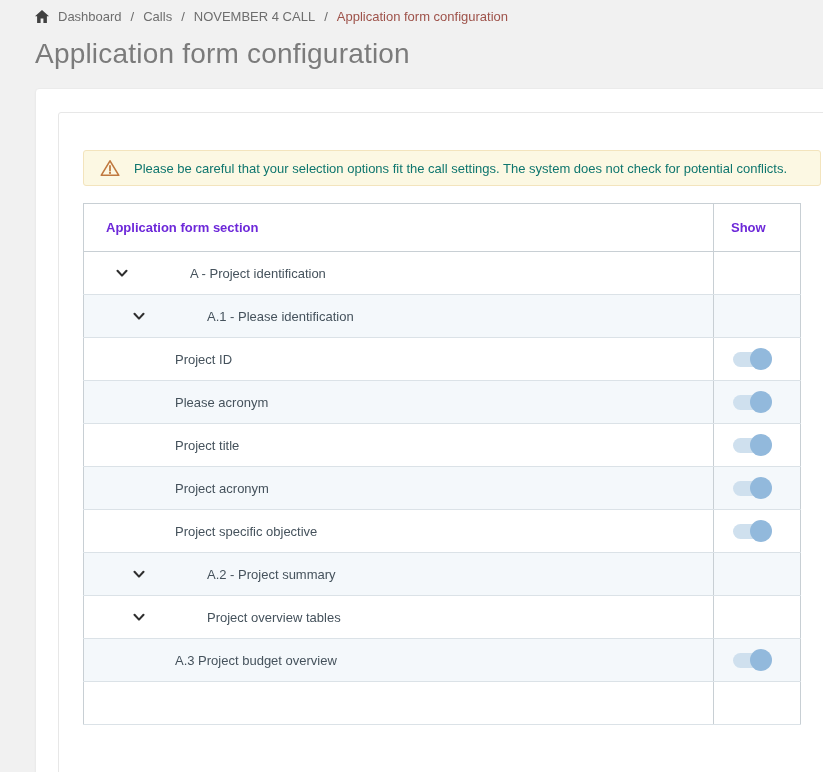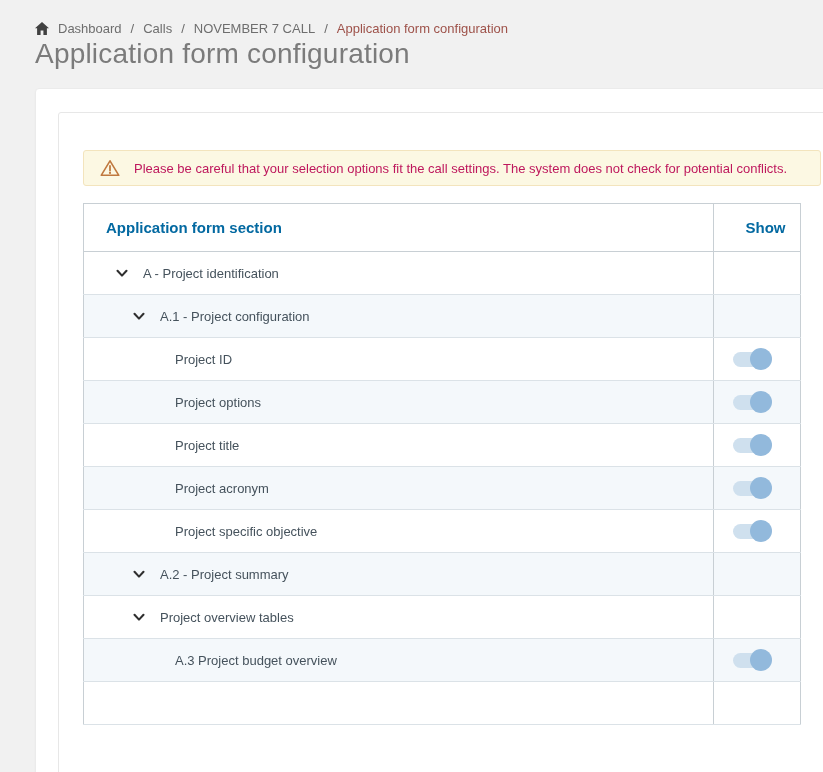--- a/index.html
+++ b/index.html
@@ -7,21 +7,21 @@
   body {
     position:relative;
     overflow:hidden;
     background:#f1f1f1;
     font-family:"Liberation Sans", sans-serif;
     -webkit-font-smoothing:antialiased;
   }
 
   
   .breadcrumb {
-    position:absolute; left:35px; top:18px; height:20px;
+    position:absolute; left:35px; top:6px; height:20px;
     display:flex; align-items:center; font-size:13px; color:#6e6e6e;
   }
   .breadcrumb .home { display:flex; align-items:center; margin-right:9px; cursor:pointer; }
   .breadcrumb .crumb { color:#6e6e6e; text-decoration:none; cursor:pointer; }
   .breadcrumb .sep { margin:0 9px; color:#6b6b6b; }
   .breadcrumb .current { color:#9e524a; }
 
   
   .page-title {
     position:absolute; left:35px; top:38px;
@@ -40,45 +40,45 @@
     padding:37px 0 0 24px;
   }
 
   
   .alert {
     width:738px; height:36px;
     background:#fcf8e3; border:1px solid #f3e4bd; border-radius:3px;
     display:flex; align-items:center; padding:0 16px;
   }
   .alert .warn-ic { display:flex; align-items:center; margin-right:14px; }
-  .alert .alert-text { font-size:13px; color:#be185d; }
+  .alert .alert-text { font-size:13px; color:#0f766e; }
 
   
   table.cfg {
     margin-top:17px; width:717px; table-layout:fixed;
     border-collapse:collapse; background:#ffffff;
     border:1px solid #c8cfd4;
   }
   table.cfg col.c1 { width:630px; }
   table.cfg col.c2 { width:87px; }
   table.cfg th {
-    height:48px; font-size:15px; font-weight:600; color:#0369a1;
+    height:48px; font-size:13px; font-weight:600; color:#6d28d9;
     text-align:left; vertical-align:middle;
     border-bottom:1px solid #c8cfd4;
   }
   table.cfg th.h-section { padding-left:22px; border-right:1px solid #c8cfd4; }
-  table.cfg th.h-show { padding-left:17px;text-align:center; }
+  table.cfg th.h-show { padding-left:17px; }
   table.cfg td {
     height:43px; vertical-align:middle; font-size:13px; color:#45525c;
     border-bottom:1px solid #dbe2e7;
   }
   table.cfg td.cell-section { border-right:1px solid #c8cfd4; }
   table.cfg tbody tr:nth-child(even) { background:#f4f8fb; }
 
-  .tree { display:flex; align-items:center; }
+  .tree { display:flex; align-items:center;gap:47px; }
   .tree .chev { display:flex; align-items:center; cursor:pointer; }
   .tree .lbl { margin-left:15px; }
   .t1 { padding-left:32px; }
   .t2 { padding-left:49px; }
   .t3 { padding-left:91px; }
 
   .cell-show { text-align:left; }
   .toggle {
     position:relative; display:inline-block; margin-left:19px;
     width:30px; height:15px; background:#cfe0ee; border-radius:8px;
@@ -95,21 +95,21 @@
 <nav class="breadcrumb">
   <span class="home">
     <svg width="14" height="13" viewBox="0 0 14 13">
         <path d="M7 0 L14 6.2 H11.9 V13 H8.4 V8.6 H5.6 V13 H2.1 V6.2 H0 Z" fill="#414141"></path>
       </svg>
   </span>
   <a class="crumb">Dashboard</a>
   <span class="sep">/</span>
   <a class="crumb">Calls</a>
   <span class="sep">/</span>
-  <a class="crumb">NOVEMBER 7 CALL</a>
+  <a class="crumb">NOVEMBER 4 CALL</a>
   <span class="sep">/</span>
   <span class="current">Application form configuration</span>
 </nav>
 
 <h1 class="page-title">Application form configuration</h1>
 
 <div class="card">
   <div class="panel">
 
     <div class="alert">
@@ -149,37 +149,37 @@
           <td class="cell-show"></td>
         </tr>
         <tr>
           <td class="cell-section">
             <span class="tree t2">
               <span class="chev">
                   <svg width="12" height="9" viewBox="0 0 12 9">
                     <path d="M1.5 1.8 L6 6.6 L10.5 1.8" fill="none" stroke="#2f2f2f" stroke-width="2.1" stroke-linecap="round" stroke-linejoin="round"></path>
                   </svg>
                 </span>
-              <span class="lbl">A.1 - Project configuration</span>
+              <span class="lbl">A.1 - Please identification</span>
             </span>
           </td>
           <td class="cell-show"></td>
         </tr>
         <tr>
           <td class="cell-section">
             <span class="tree t3">
                 <span>Project ID</span>
               </span>
           </td>
           <td class="cell-show"><span class="toggle"></span></td>
         </tr>
         <tr>
           <td class="cell-section">
             <span class="tree t3">
-                <span>Project options</span>
+                <span>Please acronym</span>
               </span>
           </td>
           <td class="cell-show"><span class="toggle"></span></td>
         </tr>
         <tr>
           <td class="cell-section">
             <span class="tree t3">
                 <span>Project title</span>
               </span>
           </td>

